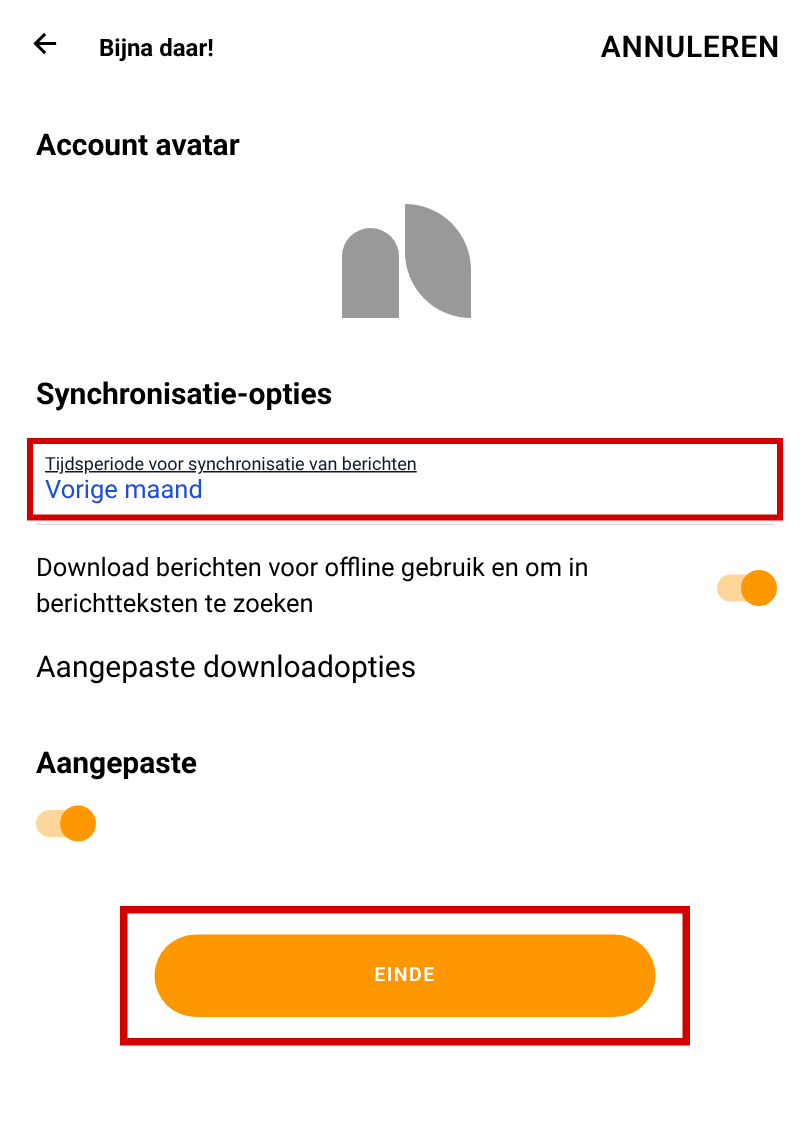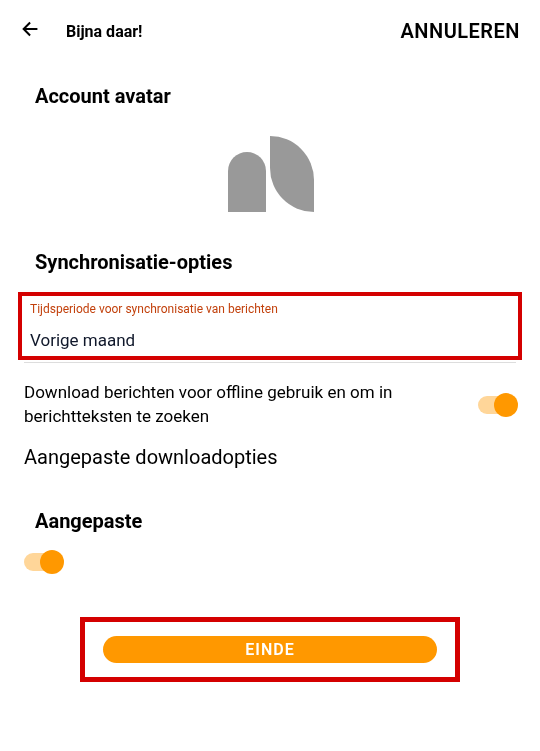--- a/index.html
+++ b/index.html
@@ -35,21 +35,20 @@
     .cancel {
       font-size: 20px;
       font-weight: 600;
       letter-spacing: 0.5px;
       cursor: pointer;
     }
     .section-heading {
       font-size: 20px;
       font-weight: 700;
       padding: 22px 24px 8px;
-      margin-left: 11px;
     }
     .avatar-wrap {
       display: flex;
       justify-content: center;
       padding: 20px 0 12px;
     }
     .avatar {
       position: relative;
       width: 100px;
       height: 80px;
@@ -74,26 +73,27 @@
     }
     .highlight-red {
       border: 4px solid #d40000;
       margin: 10px 18px 0;
     }
     .field {
       padding: 6px 8px;
     }
     .field-label {
       font-size: 12px;
-      color: #c2410c;
+      color: #0f172a;
+      text-decoration: underline;
     }
     .field-value {
       font-size: 17px;
-      color: #0f172a;
-      margin-top: 14px;
+      color: #1d4ed8;
+      margin-top: 1px;
     }
     .divider {
       border: none;
       border-top: 1px solid #ddd;
       margin: 2px 24px 0;
     }
     .setting-row {
       display: flex;
       align-items: center;
       padding: 18px 24px 6px;
@@ -139,25 +139,25 @@
     }
     .btn-highlight {
       border: 5px solid #d40000;
       padding: 14px 18px;
       margin: 0 auto;
       width: 380px;
     }
     .btn {
       background: #ff9800;
       color: #fff;
-      font-size: 16px;
+      font-size: 13px;
       font-weight: 600;
       letter-spacing: 1px;
       text-align: center;
-      padding: 4px 0;
+      padding: 20px 0;
       border-radius: 30px;
       cursor: pointer;
     }
   </style>
 </head>
 <body>
 
 <div class="header">
   <span class="back-icon">
     <svg viewBox="0 0 24 24" fill="none" stroke="#000" stroke-width="2.2">

